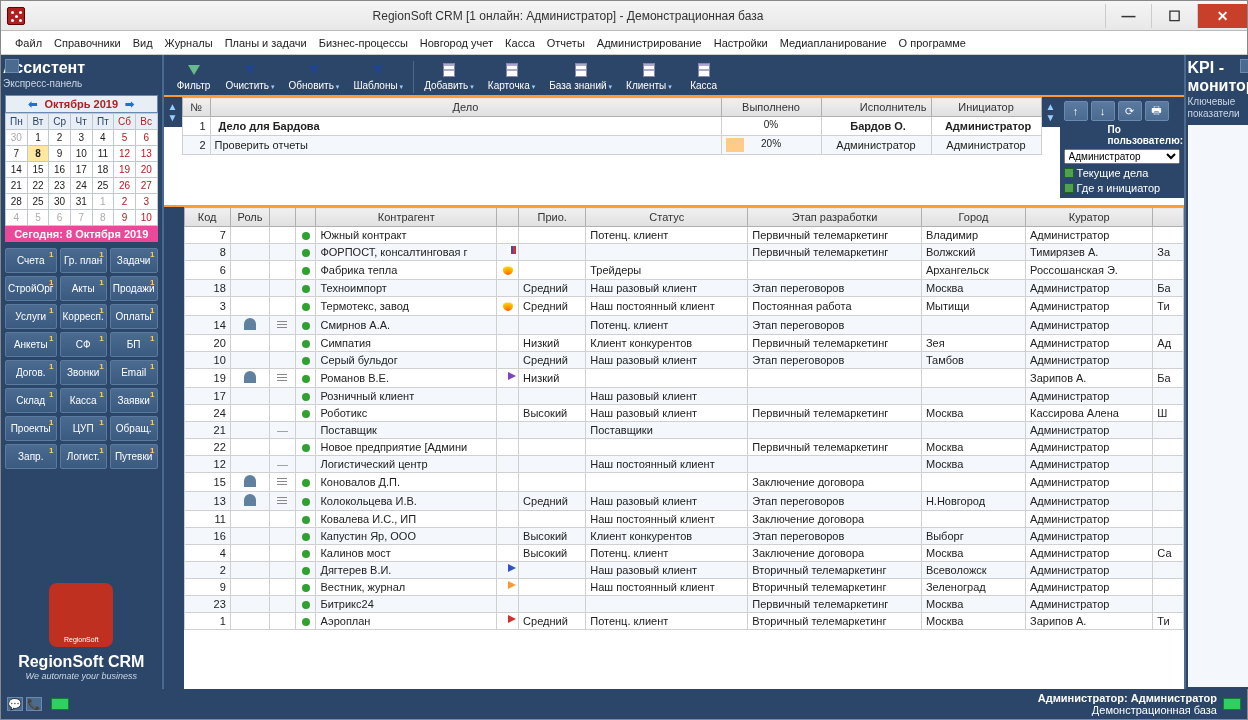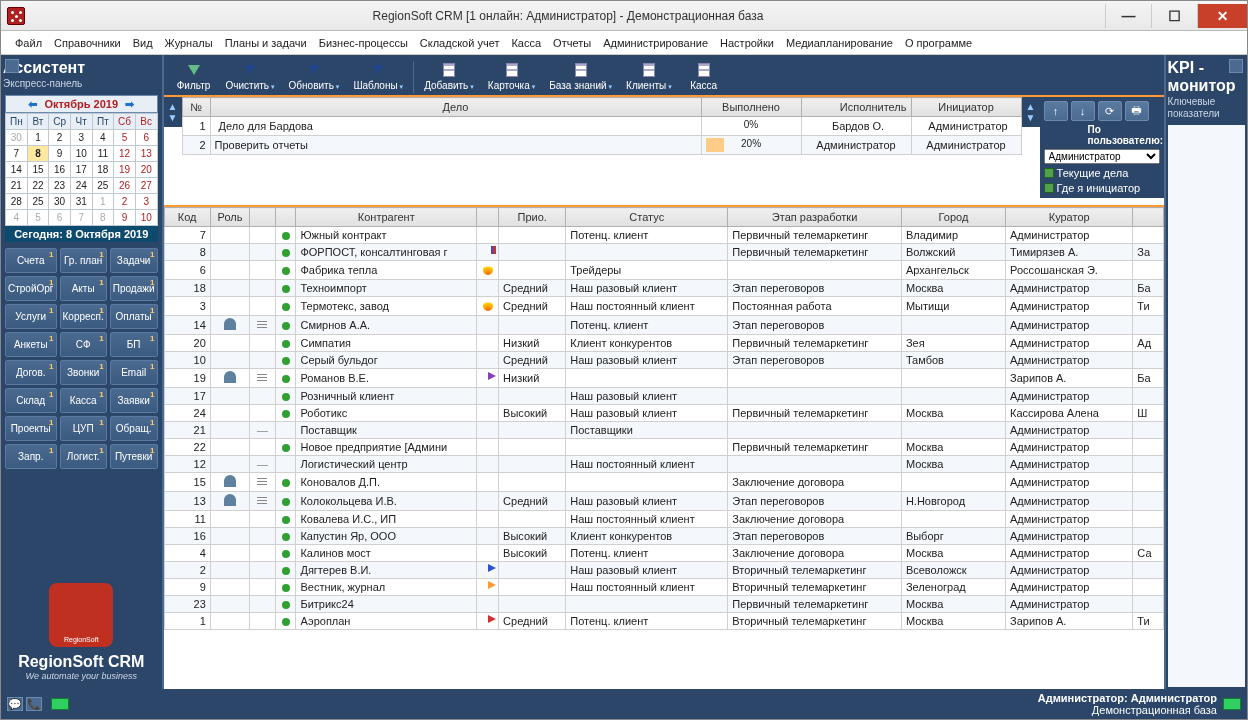--- a/index.html
+++ b/index.html
@@ -34,21 +34,21 @@
 .cal-nav span{color:#b02020; font-weight:bold;}
 .cal-nav .arr{color:#2070d0;cursor:pointer;padding:0 3px;}
 .cal table { width:100%; border-collapse:collapse; background:#fff; table-layout:fixed;}
 .cal th,.cal td{ border:1px solid #c0c8d0; text-align:center; height:16px; font-size:10px;}
 .cal th{background:#e8eef6;color:#2b4668;font-weight:normal;}
 .cal th.we{color:#b02020;}
 .cal td{color:#222;}
 .cal td.om{color:#aaa;}
 .cal td.we{color:#b02020;}
 .cal td.today{background:#ffe8a0;font-weight:bold;}
-.cal-foot{background:#0c4a6e;color:#fff;text-align:center;font-weight:bold;font-size:11px;padding:2px;}
+.cal-foot{background:#ec4899;color:#fff;text-align:center;font-weight:bold;font-size:11px;padding:2px;}
 
 .btn-grid { display:grid; grid-template-columns:repeat(3,1fr); gap:3px; padding:4px;}
 .btn-grid .b{ background:linear-gradient(#4a6a90,#3a5a80); color:#fff; text-align:center; padding:6px 2px; border:1px solid #5a7aa0; border-radius:2px; cursor:pointer; font-size:10px; position:relative;}
 .btn-grid .b .badge{position:absolute;top:1px;right:2px;color:#ffcc66;font-size:8px;font-weight:bold;}
 
 .logo-area{flex:1;display:flex;flex-direction:column;justify-content:flex-end;align-items:center;padding:8px;color:#fff;}
 .logo-box{width:64px;height:64px;background:#c03020;border-radius:8px;margin-bottom:6px;position:relative;}
 .logo-box::after{content:"RegionSoft";position:absolute;bottom:4px;left:0;right:0;text-align:center;font-size:7px;color:#fff;}
 .logo-text{font-size:16px;font-weight:bold;}
 .logo-sub{font-size:9px;font-style:italic;color:#cad6e6;}
@@ -59,35 +59,35 @@
 .tbtn .lbl{font-size:10px;white-space:nowrap;}
 .tbtn .dd{font-size:7px;margin-left:2px;color:#9cf;}
 .tsep{width:1px;height:32px;background:#4a6a90;margin:0 2px;}
 
 .list-head{background:#2b4668;color:#fff;text-align:center;font-weight:bold;padding:2px;border-bottom:1px solid #4a6a90;}
 .grid-wrap{background:#fff;overflow:auto;}
 .grid{border-collapse:collapse;width:100%;}
 .grid th{background:linear-gradient(#f0f0f0,#e0e0e0);border:1px solid #b0b0b0;padding:3px 4px;font-weight:normal;color:#333;font-size:11px;}
 .grid td{border:1px solid #d0d0d0;padding:2px 4px;font-size:11px;color:#222;white-space:nowrap;overflow:hidden;background:#fff;}
 .grid tr:nth-child(even) td{background:#f4f7fb;}
-.grid td.bold{font-weight:normal;padding-left:8px;}
+.grid td.bold{font-weight:bold;padding-left:8px;}
 .grid td.num{text-align:right;}
 .grid td.ctr{text-align:center;}
 
 .cases-area{display:flex;align-items:flex-start;background:#fff;}
 .cases-tbl{flex:1;}
 .side-ctl{width:124px;background:#2b4668;padding:4px;display:flex;flex-direction:column;gap:3px;}
 .side-row{display:flex;gap:3px;}
 .side-row .sb{width:24px;height:20px;background:linear-gradient(#5a7aa0,#4a6a90);border:1px solid #6a8ab0;display:flex;align-items:center;justify-content:center;color:#fff;cursor:pointer;border-radius:2px;}
 .side-lbl{color:#fff;font-weight:bold;font-size:10px;padding-left:44px;}
 .side-sel{width:100%;font-size:10px;}
 .side-chk{display:flex;align-items:center;gap:3px;color:#fff;font-size:10px;}
 .side-chk .box{width:10px;height:10px;background:#50a050;border:1px solid #206020;}
 
-.contr-area{flex:1;display:flex;flex-direction:column;min-height:0;border-top:2px solid #ff9933;}
+.contr-area{flex:1;display:flex;flex-direction:column;min-height:0;border-top:2px solid #ff9933;padding-left:20px;}
 .contr-scroll{flex:1;overflow:auto;background:#fff;}
 
 .dot{display:inline-block;width:8px;height:8px;border-radius:50%;background:#30a030;vertical-align:middle;}
 .flag{display:inline-block;width:10px;height:10px;position:relative;}
 .flag.red::before{content:"";position:absolute;width:0;height:0;border-left:8px solid #d03030;border-top:4px solid transparent;border-bottom:4px solid transparent;}
 .flag.blue::before{content:"";position:absolute;width:0;height:0;border-left:8px solid #3050d0;border-top:4px solid transparent;border-bottom:4px solid transparent;}
 .flag.orange::before{content:"";position:absolute;width:0;height:0;border-left:8px solid #ff9933;border-top:4px solid transparent;border-bottom:4px solid transparent;}
 .flag.violet::before{content:"";position:absolute;width:0;height:0;border-left:8px solid #8040c0;border-top:4px solid transparent;border-bottom:4px solid transparent;}
 .flag.multi::before{content:"";position:absolute;width:8px;height:8px;background:linear-gradient(90deg,#fff 33%,#3050d0 33% 66%,#d03030 66%);}
 .fire{display:inline-block;width:10px;height:12px;background:radial-gradient(circle at 50% 100%,#ff6000,#ffcc00 60%,transparent 70%);border-radius:50% 50% 50% 50%/60% 60% 40% 40%;}
@@ -124,21 +124,21 @@
     </div>
   </div>
 
   <div class="menubar" id="menubar">
       <span>Файл</span>
       <span>Справочники</span>
       <span>Вид</span>
       <span>Журналы</span>
       <span>Планы и задачи</span>
       <span>Бизнес-процессы</span>
-      <span>Складской учет</span>
+      <span>Новгород учет</span>
       <span>Касса</span>
       <span>Отчеты</span>
       <span>Администрирование</span>
       <span>Настройки</span>
       <span>Медиапланирование</span>
       <span>О программе</span>
     </div>
 
   <div class="mainrow">
 

